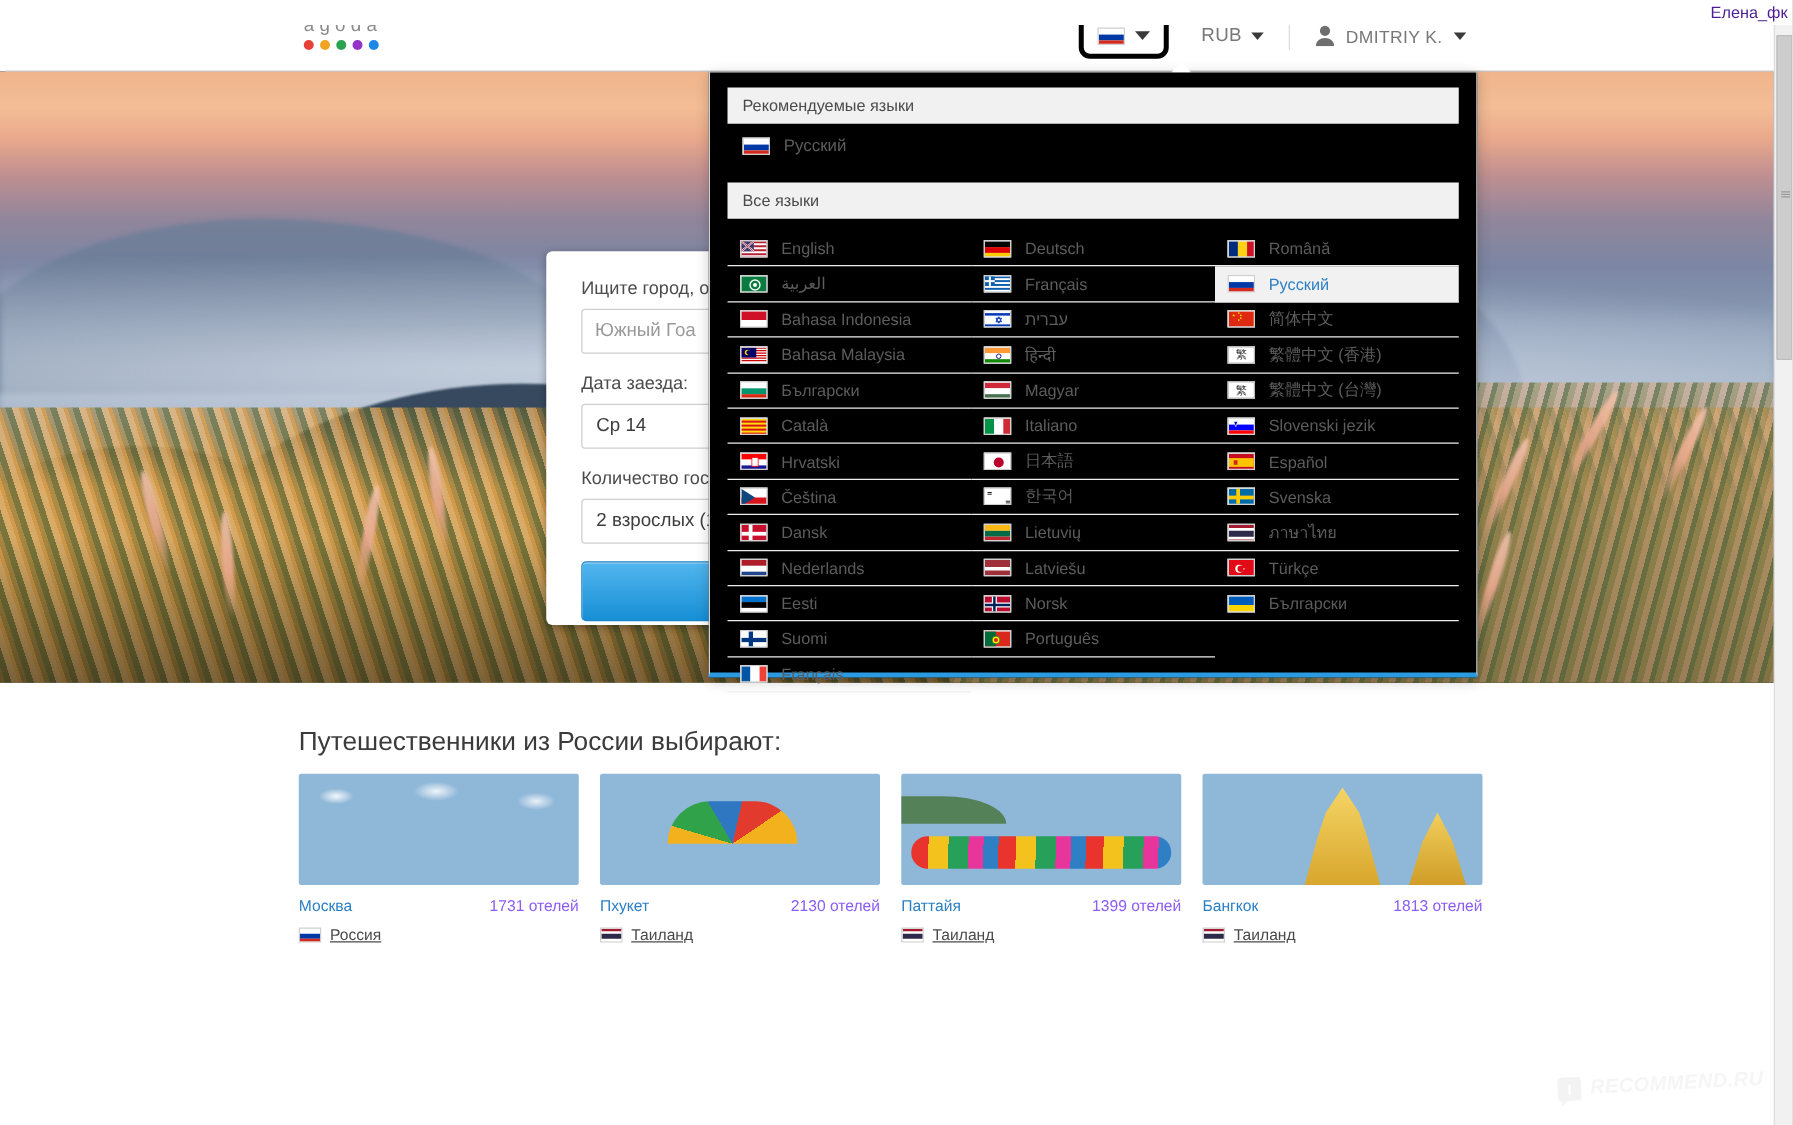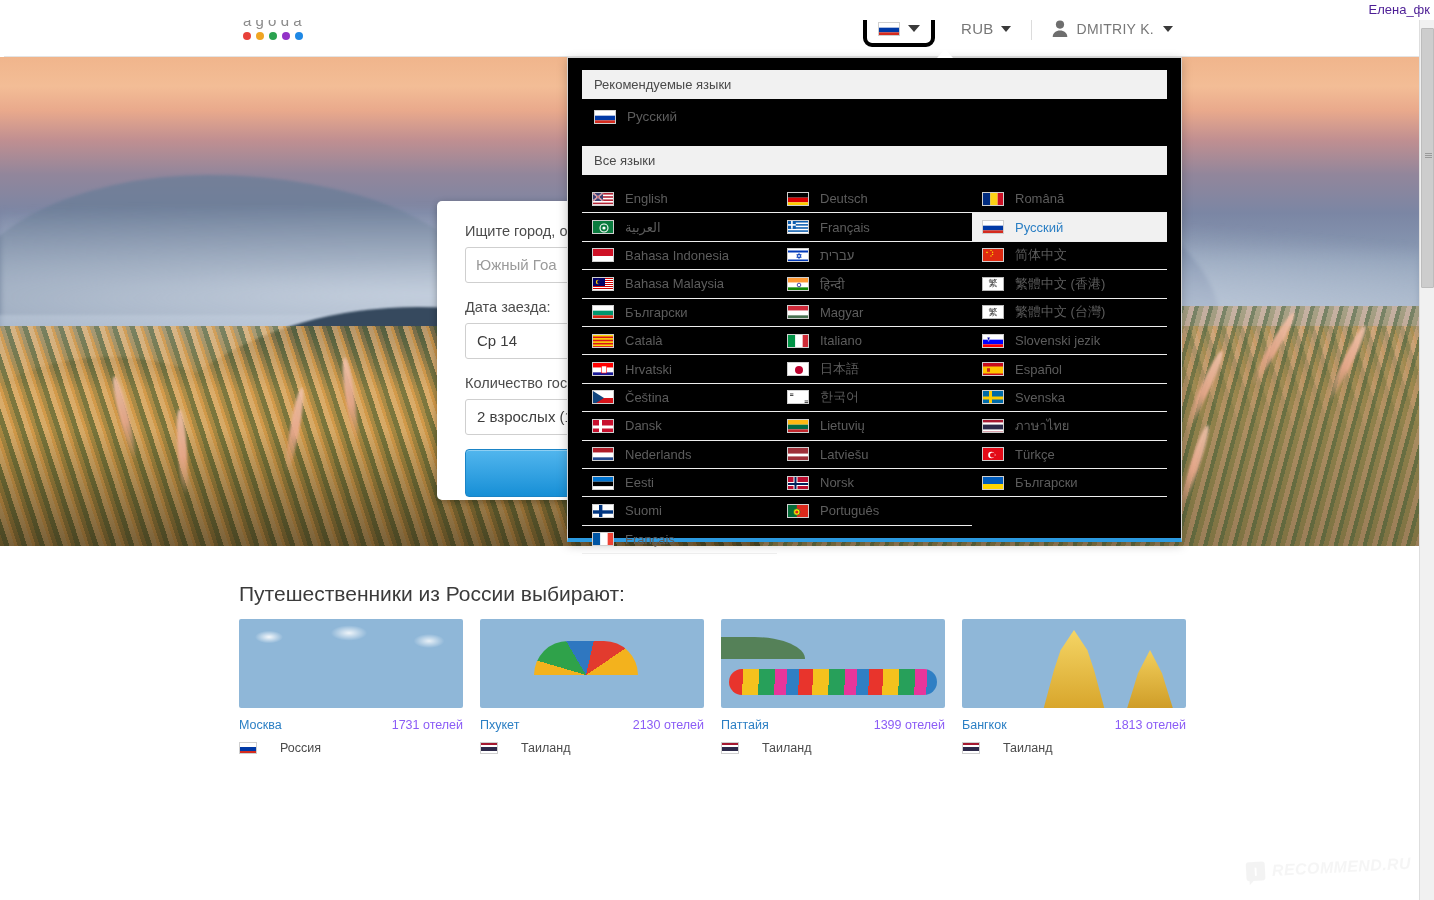--- a/index.html
+++ b/index.html
@@ -459,24 +459,25 @@
   .card .meta {
     display: flex;
     justify-content: space-between;
     align-items: baseline;
     margin-top: 10px;
     font-size: 12.5px;
   }
   .card .cname { color: #2b7fc4; cursor: pointer; }
   .card .chotels { color: #8b5cf6; }
   .card .country {
-    display: flex; align-items: center; gap: 23px;
+    display: flex; align-items: center; gap: 7px;
     margin-top: 9px;
     font-size: 12.5px;
     color: #4a4a4a;
+    text-decoration: underline;
   }
 
   
   .t-moscow {
     background:
       radial-gradient(38px 22px at 52px 34px, #c26a52 55%, rgba(194,106,82,0) 56%),
       radial-gradient(30px 26px at 150px 40px, #b0523f 55%, rgba(176,82,63,0) 56%),
       radial-gradient(18px 20px at 182px 46px, #8e6ea8 55%, rgba(142,110,168,0) 56%),
       radial-gradient(90px 28px at 40px 62px, #3f7a36 60%, rgba(63,122,54,0) 61%),
       linear-gradient(to bottom, #6fa8da 0%, #9ec8e8 44%, #cfd4d4 56%, #b9bdbd 63%, #9a9fa0 100%);

